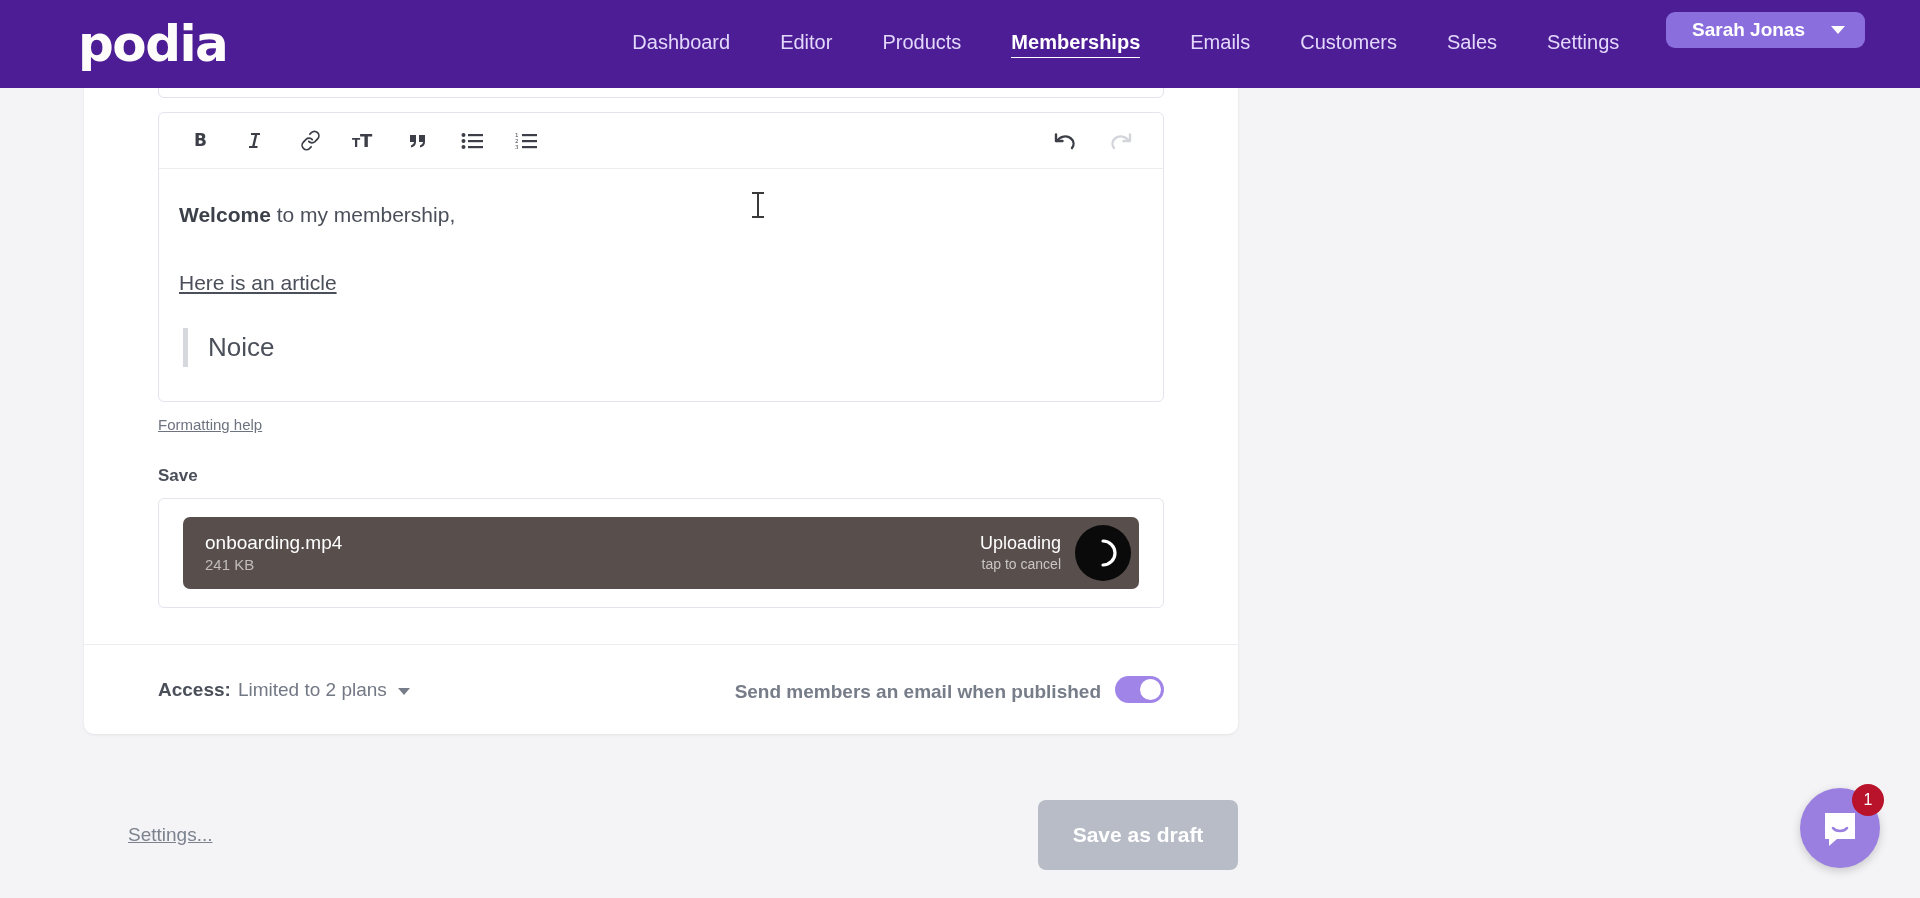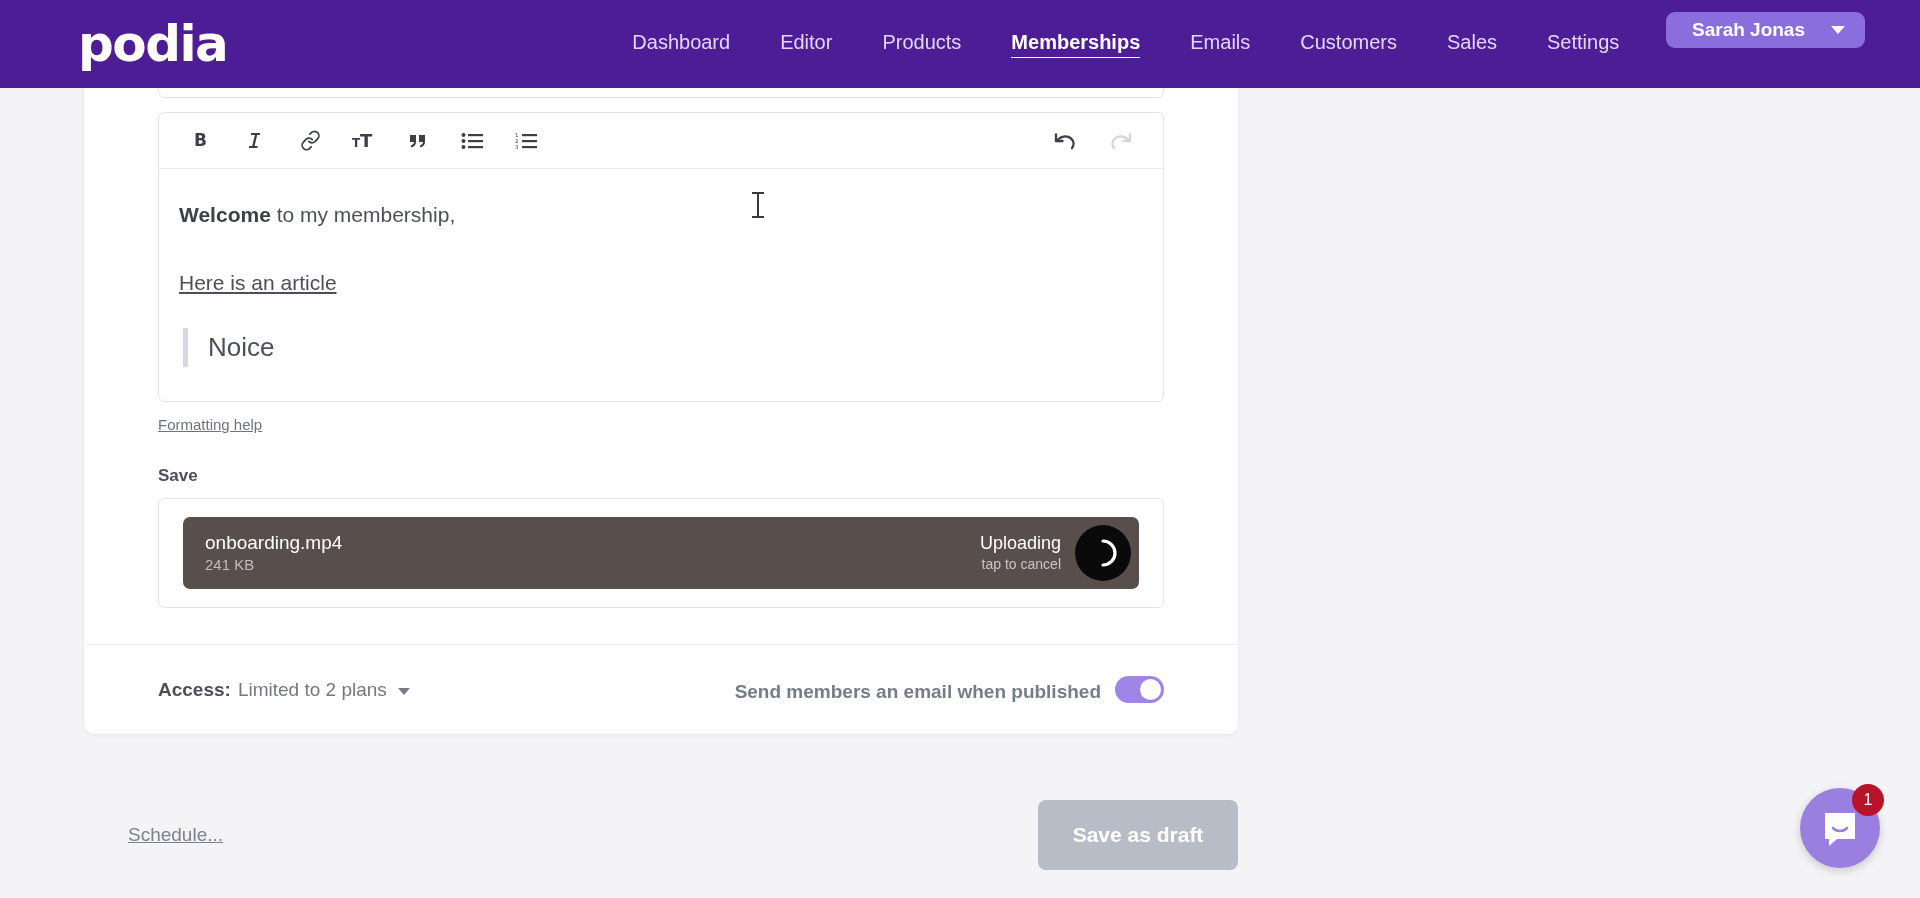--- a/index.html
+++ b/index.html
@@ -332,21 +332,21 @@
     <div class="email-row">
       <span class="email-label">Send members an email when published</span>
       <div class="toggle">
         <span class="knob"></span>
       </div>
     </div>
   </div>
 </div>
 
 <div class="actions">
-  <span class="btn-schedule">Schedule...</span>
+  <span class="btn-schedule">Settings...</span>
   <button class="btn-draft">Save as draft</button>
 </div>
 
 <div class="header">
   <div class="logo">podia</div>
   <div class="nav">
     <span class="nav-item">Dashboard</span>
     <span class="nav-item">Editor</span>
     <span class="nav-item">Products</span>
     <span class="nav-item active">Memberships</span>

